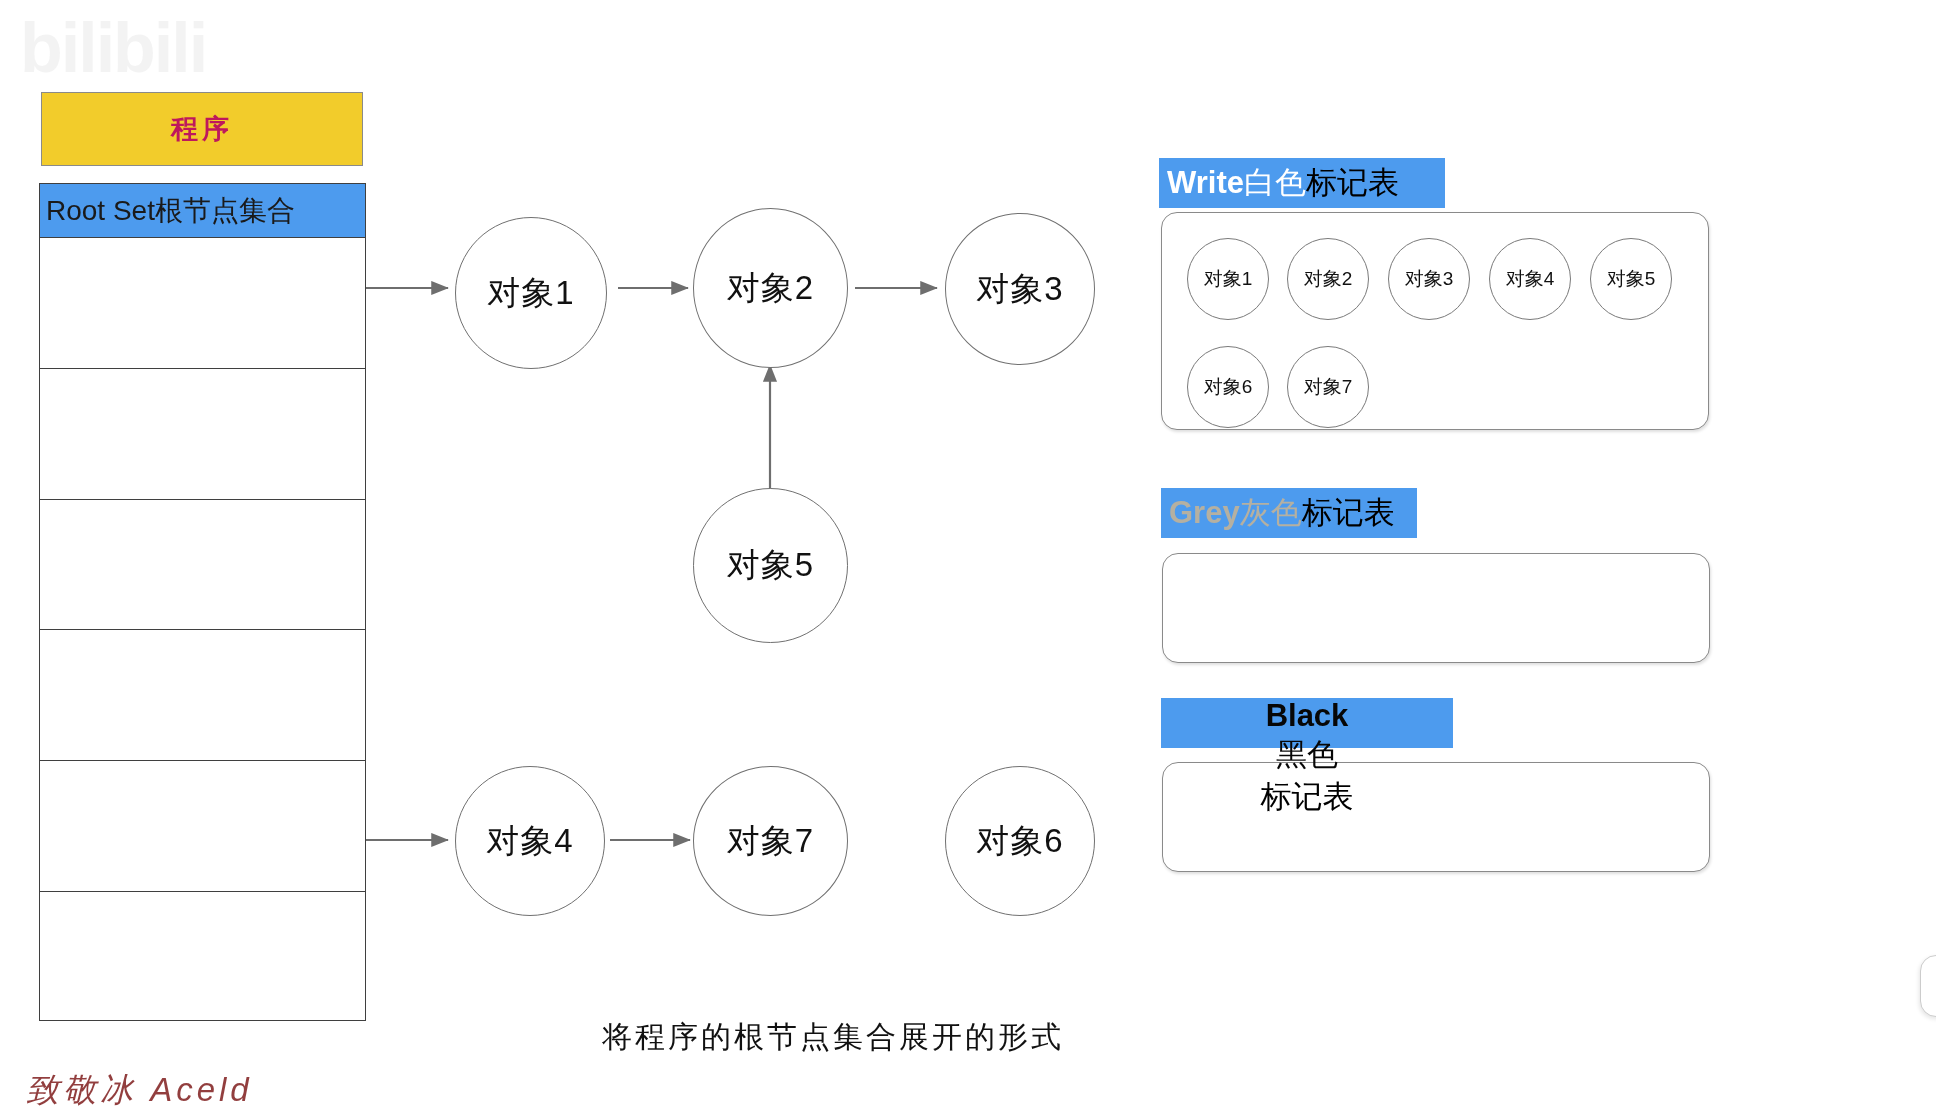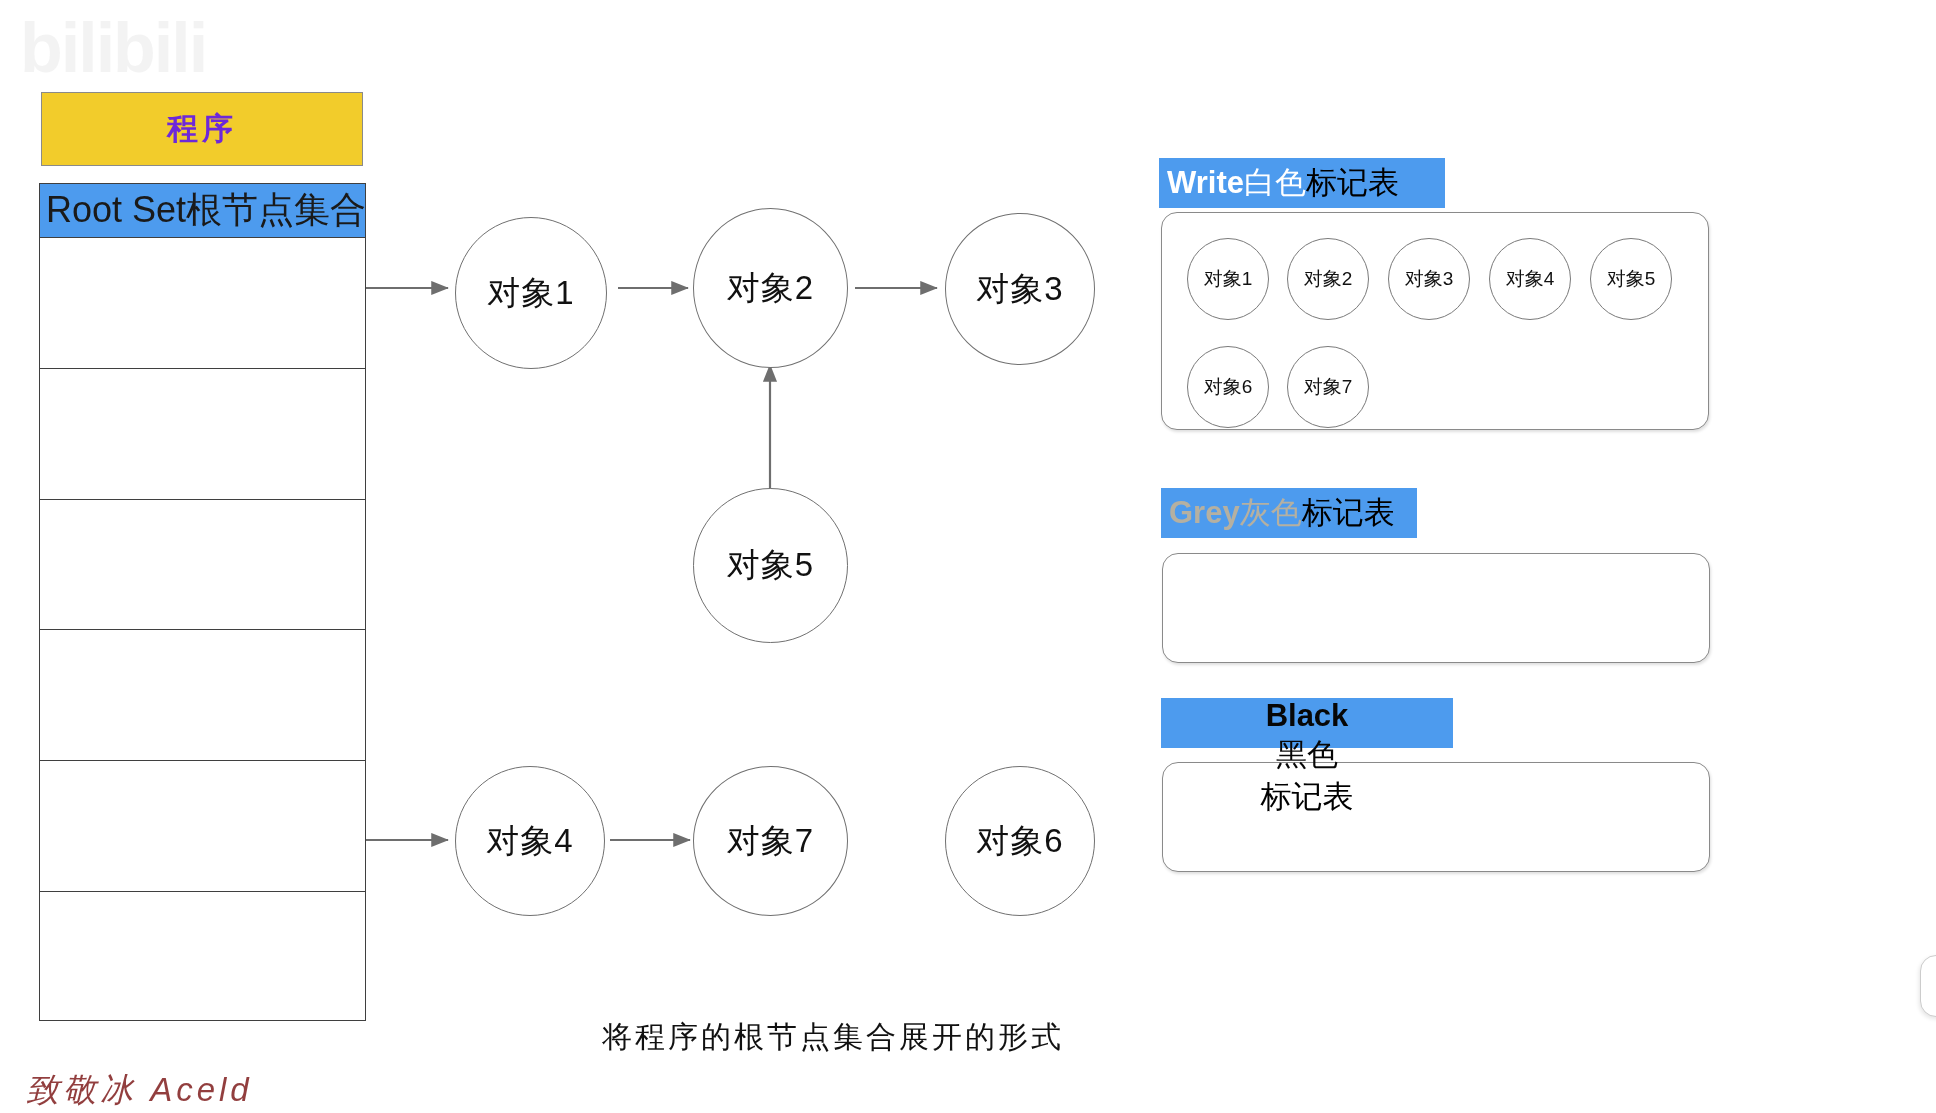--- a/index.html
+++ b/index.html
@@ -41,41 +41,41 @@
 
   
   .program-box {
     position: absolute;
     left: 41px; top: 92px;
     width: 322px; height: 74px;
     background: #f2cc2b;
     border: 1px solid #8a8a8a;
     box-sizing: border-box;
     display: flex; align-items: center; justify-content: center;
-    color: #6d28d9;
-    font-size: 31px;
+    color: #be185d;
+    font-size: 27px;
     font-weight: 700;
     letter-spacing: 4px;
   }
   .rootset-table {
     position: absolute;
     left: 39px; top: 183px;
     width: 327px; height: 838px;
     box-sizing: border-box;
     border: 1px solid #3f3f3f;
     background: #ffffff;
   }
   .rootset-header {
     height: 53px;
     background: #4d9bee;
     box-sizing: border-box;
     display: flex; align-items: center;
     padding-left: 6px;
     color: #1a1a1a;
-    font-size: 36px;
+    font-size: 28px;
     letter-spacing: 0px;
     white-space: nowrap;
   }
   .rootset-row {
     box-sizing: border-box;
     border-top: 1px solid #3f3f3f;
     height: 130.8px;
   }
   .rootset-row:first-of-type { border-top: none; }
 

